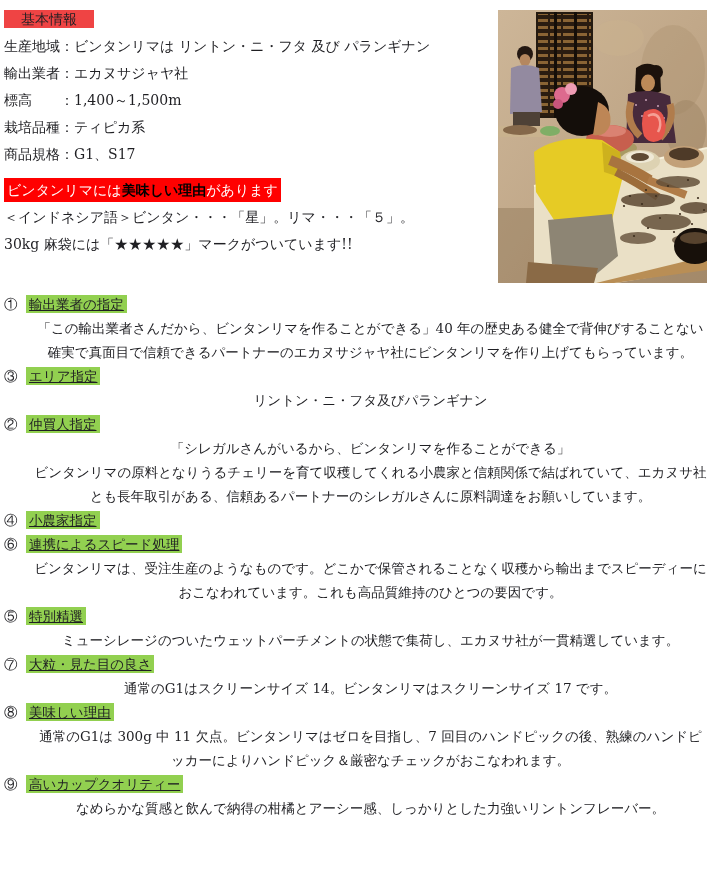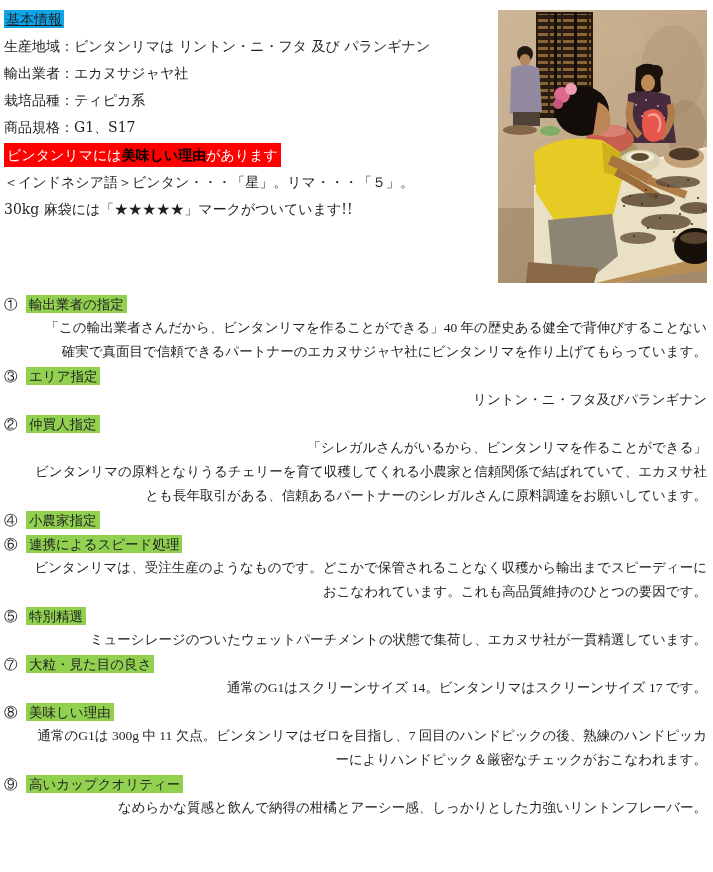--- a/index.html
+++ b/index.html
@@ -22,28 +22,27 @@
     overflow: hidden;
   }
   .top-block {
     position: absolute;
     top: 6px;
     left: 4px;
     width: 492px;
     line-height: 27px;
   }
   .hl {
-    background: #0ea5e9;
-    padding: 1px 2px;
-    text-decoration: underline;
+    background: #ef4444;
+    padding: 1px 17px;
   }
   .bi-row { white-space: nowrap; }
   .bi-label { }
   .bi-value { }
-  .banner-row { margin-top: 1px; }
+  .banner-row { margin-top: 9px; }
   .banner {
     display: inline-block;
     background: #ff0000;
     color: #ffffff;
     padding: 0 3px;
     line-height: 24px;
   }
   .banner b { color: #000000; font-weight: bold; }
   .intro-line { white-space: nowrap; }
   .reasons {
@@ -53,22 +52,22 @@
     width: 703px;
     line-height: 24px;
     font-size: 13.5px;
   }
   .reason-head { }
   .reason-num {
     display: inline-block;
     width: 18px;
     margin-right: 4px;
   }
-  .reason-title { background: #92d050; padding: 1px 3px; }
-  .reason-body p { margin: 0 0 0 30px; text-align: right; font-family: Liberation Serif, serif; }
+  .reason-title { background: #92d050; padding: 1px 3px; text-decoration: underline; }
+  .reason-body p { margin: 0 0 0 30px; text-align: center; }
 </style>
 </head>
 <body>
 
 <div class="page">
 
   <div class="photo-frame">
     <svg viewBox="0 0 209 273" width="209" height="273" xmlns="http://www.w3.org/2000/svg">
       <defs>
         <linearGradient id="wallg" x1="0" y1="0" x2="1" y2="1">
@@ -183,20 +182,21 @@
     </svg>
   </div>
 
   <div class="top-block">
     <div class="bi-title-row">
       <span class="hl">基本情報</span>
     </div>
     <div>
         <div class="bi-row"><span class="bi-label">生産地域：</span><span class="bi-value">ビンタンリマは リントン・ニ・フタ 及び パランギナン</span></div>
         <div class="bi-row"><span class="bi-label">輸出業者：</span><span class="bi-value">エカヌサジャヤ社</span></div>
+        <div class="bi-row"><span class="bi-label">標高　　：</span><span class="bi-value">1,400～1,500m</span></div>
         <div class="bi-row"><span class="bi-label">栽培品種：</span><span class="bi-value">ティピカ系</span></div>
         <div class="bi-row"><span class="bi-label">商品規格：</span><span class="bi-value">G1、S17</span></div>
       </div>
 
     <div class="banner-row">
       <span class="banner"><span>ビンタンリマには</span><b>美味しい理由</b><span>があります</span></span>
     </div>
 
     <div>
         <div class="intro-line">＜インドネシア語＞ビンタン・・・「星」。リマ・・・「５」。</div>

